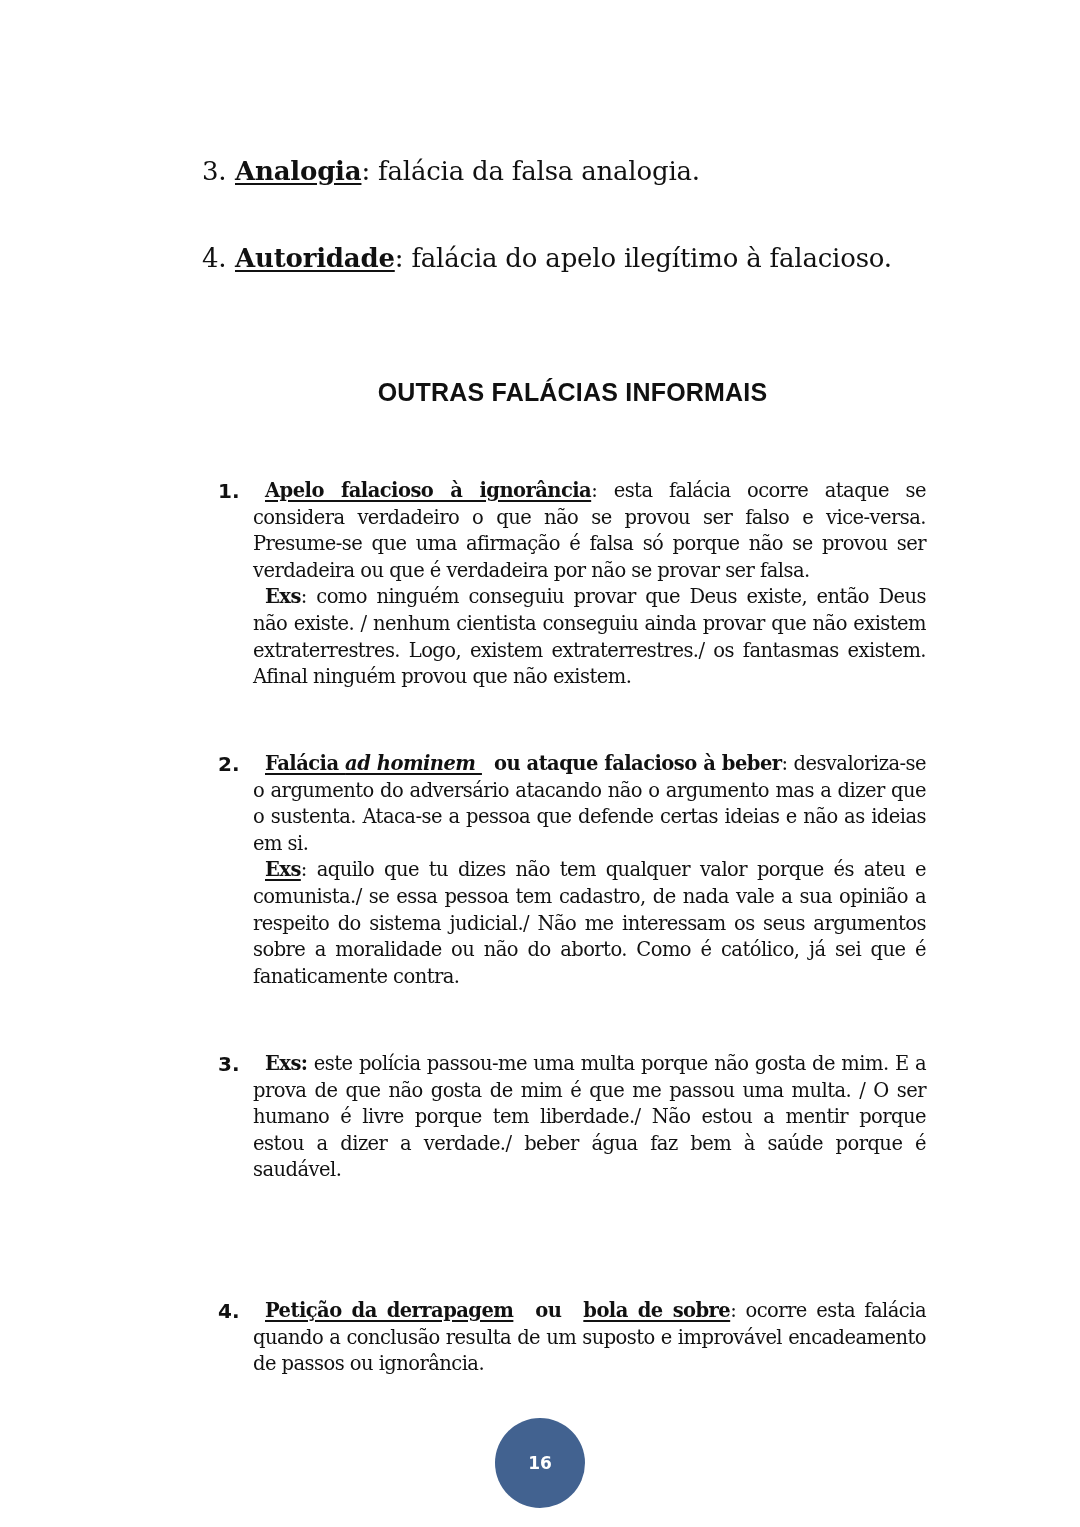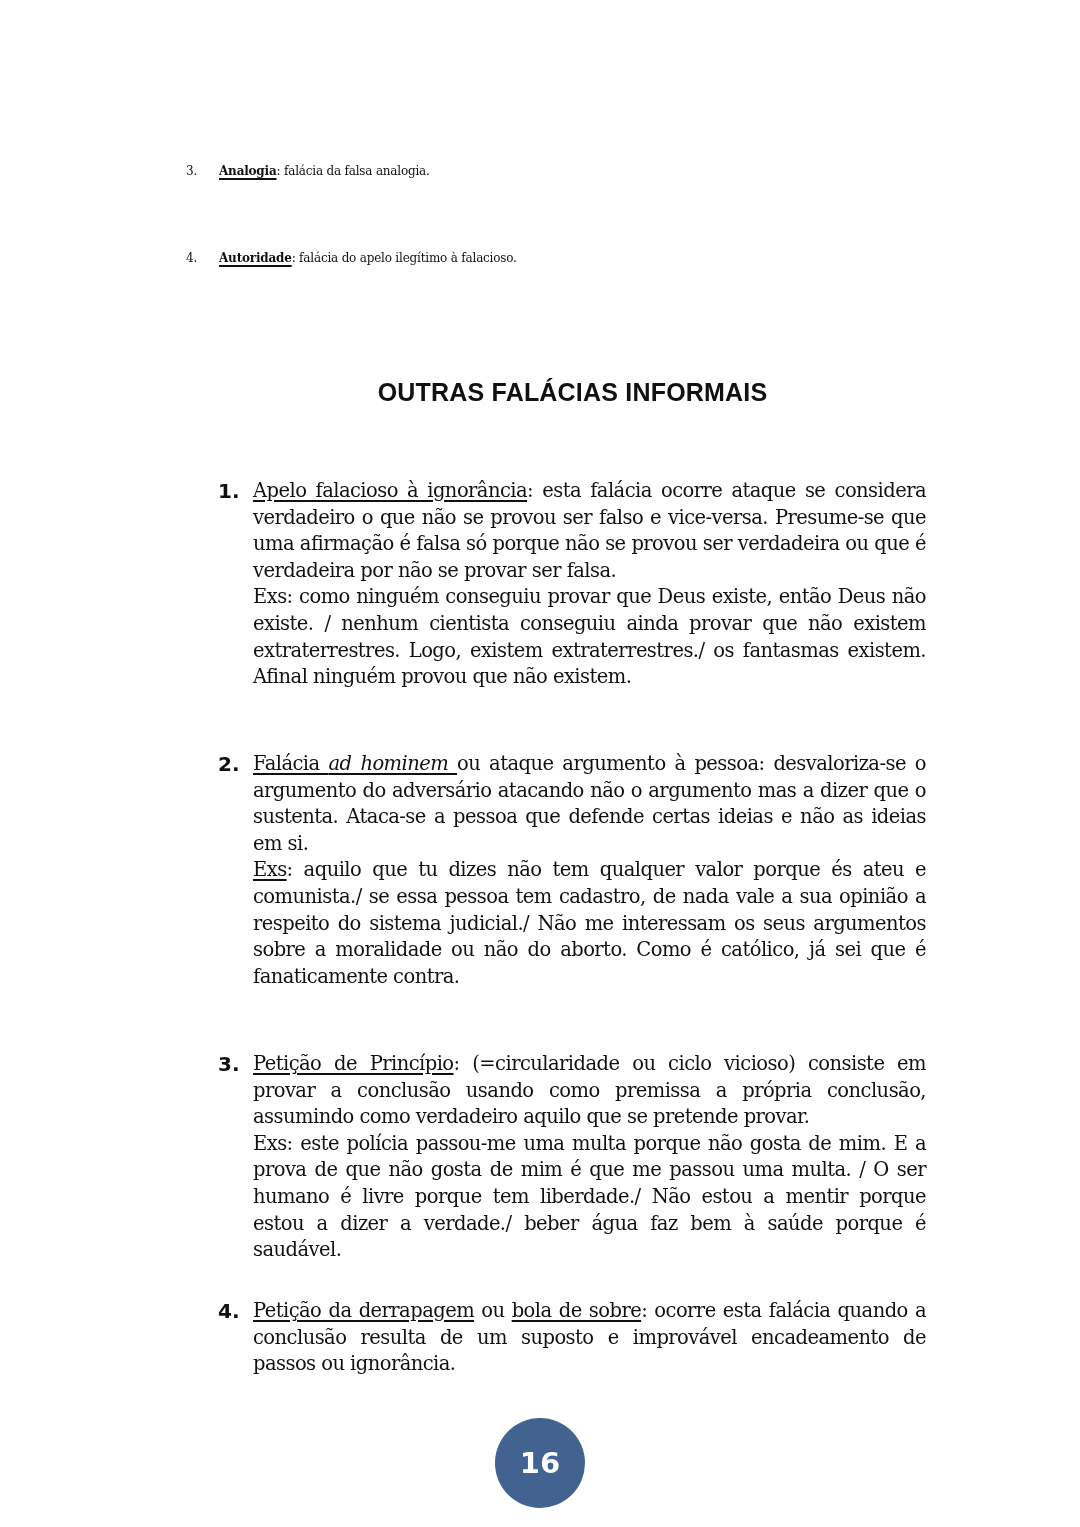--- a/index.html
+++ b/index.html
@@ -2,22 +2,22 @@
 <html><head>
 <meta charset="utf-8">
 <style>
   html, body { margin: 0; padding: 0; background: #ffffff; }
   body {
     width: 1080px; height: 1527px; position: relative; overflow: hidden;
     font-family: "DejaVu Serif", "Liberation Serif", serif;
     color: #111111;
   }
   .top-item {
-    position: absolute; left: 186px;
-    font-size: 12px; line-height: 26px;
+    position: absolute; left: 202px;
+    font-size: 26px; line-height: 26px;
     font-family: "DejaVu Serif", serif;
     letter-spacing: -0.2px;
   }
   .top-item .num { display: inline-block; width: 33px; }
   .top-item b { text-decoration: underline; text-underline-offset: 3px; text-decoration-thickness: 2px; }
 
   .section-title {
     position: absolute; left: 0; width: 1145px; top: 378px;
     text-align: center;
     font-family: "Liberation Sans", "DejaVu Sans", sans-serif;
@@ -32,31 +32,31 @@
     letter-spacing: -0.55px;
   }
   .item .marker {
     position: absolute; left: 0; top: 0;
     font-family: "DejaVu Sans", "Liberation Sans", sans-serif;
     font-weight: bold; font-size: 20px; letter-spacing: 0;
   }
   .item .body { margin-left: 35px; text-align: justify; }
   .item .body p { margin: 0; text-align: justify; }
   .u { text-decoration: underline; text-underline-offset: 3px; text-decoration-thickness: 2px; }
-  .b { font-weight: normal; }
+  .b { font-weight: bold; margin-left: 12px; }
   .i { font-style: italic; }
 
   .page-badge {
     position: absolute; left: 495px; top: 1418px;
     width: 90px; height: 90px; border-radius: 50%;
     background: #426290;
     display: flex; align-items: center; justify-content: center;
     color: #ffffff;
     font-family: "DejaVu Sans", "Liberation Sans", sans-serif;
-    font-weight: bold; font-size: 29px;
+    font-weight: bold; font-size: 17px;
   }
 </style>
 </head>
 <body>
 
 <div class="top-item" style="top:158px;">
   <span class="num">3.</span><b>Analogia</b><span>: falácia da falsa analogia.</span>
 </div>
 
 <div class="top-item" style="top:245px;">
@@ -71,29 +71,28 @@
   <span class="marker">1.</span>
   <div class="body">
     <p><span class="b u">Apelo falacioso à ignorância</span><span>: esta falácia ocorre ataque se considera verdadeiro o que não se provou ser falso e vice-versa. Presume-se que uma afirmação é falsa só porque não se provou ser verdadeira ou que é verdadeira por não se provar ser falsa.</span></p>
     <p><span class="b">Exs</span><span>: como ninguém conseguiu provar que Deus existe, então Deus não existe. / nenhum cientista conseguiu ainda provar que não existem extraterrestres. Logo, existem extraterrestres./ os fantasmas existem. Afinal ninguém provou que não existem.</span></p>
   </div>
 </div>
 
 <div class="item" style="top:751px;">
   <span class="marker">2.</span>
   <div class="body">
-    <p><span class="b u"><span>Falácia </span><span class="i">ad hominem </span></span><span class="b">ou ataque argumento à pessoa</span><span>: desvaloriza-se o argumento do adversário atacando não o argumento mas a dizer que o sustenta. Ataca-se a pessoa que defende certas ideias e não as ideias em si.</span></p>
+    <p><span class="b u"><span>Falácia </span><span class="i">ad hominem </span></span><span class="b">ou ataque falacioso à beber</span><span>: desvaloriza-se o argumento do adversário atacando não o argumento mas a dizer que o sustenta. Ataca-se a pessoa que defende certas ideias e não as ideias em si.</span></p>
     <p><span class="b u">Exs</span><span>: aquilo que tu dizes não tem qualquer valor porque és ateu e comunista./  se essa pessoa tem cadastro, de nada vale a sua opinião a respeito do sistema judicial./ Não me interessam os seus argumentos sobre a moralidade ou não do aborto. Como é católico, já sei que é fanaticamente contra.</span></p>
   </div>
 </div>
 
 <div class="item" style="top:1051px;">
   <span class="marker">3.</span>
   <div class="body">
-    <p><span class="b u">Petição de Princípio</span><span>: (=circularidade ou ciclo vicioso) consiste em provar a conclusão usando como premissa a própria conclusão, assumindo como verdadeiro aquilo que se pretende provar.</span></p>
     <p><span class="b">Exs:</span><span> este polícia passou-me uma multa porque não gosta de mim. E a prova de que não gosta de mim é que me passou uma multa. / O ser humano é livre porque tem liberdade./  Não estou a mentir porque estou a dizer a verdade./ beber água faz bem à saúde porque é saudável.</span></p>
   </div>
 </div>
 
 <div class="item" style="top:1298px;">
   <span class="marker">4.</span>
   <div class="body">
     <p><span class="b u">Petição da derrapagem</span><span class="b"> ou </span><span class="b u">bola de sobre</span><span>: ocorre esta falácia quando a conclusão resulta de um suposto e improvável encadeamento de passos ou ignorância.</span></p>
   </div>
 </div>

